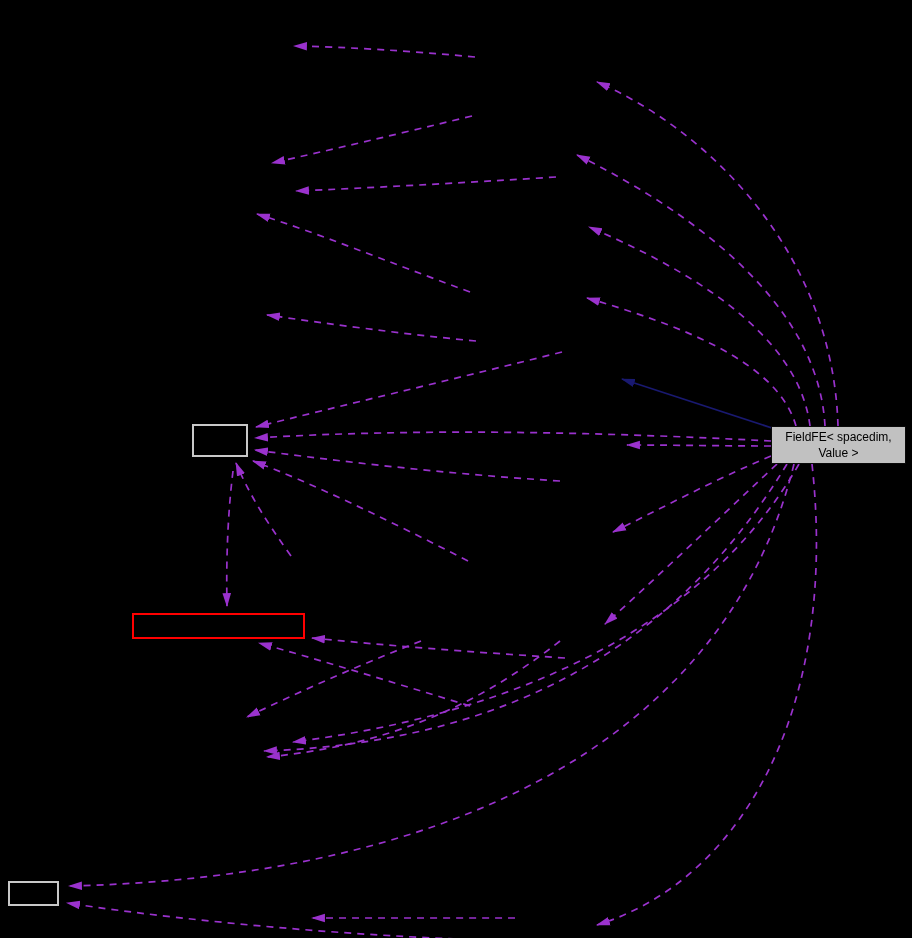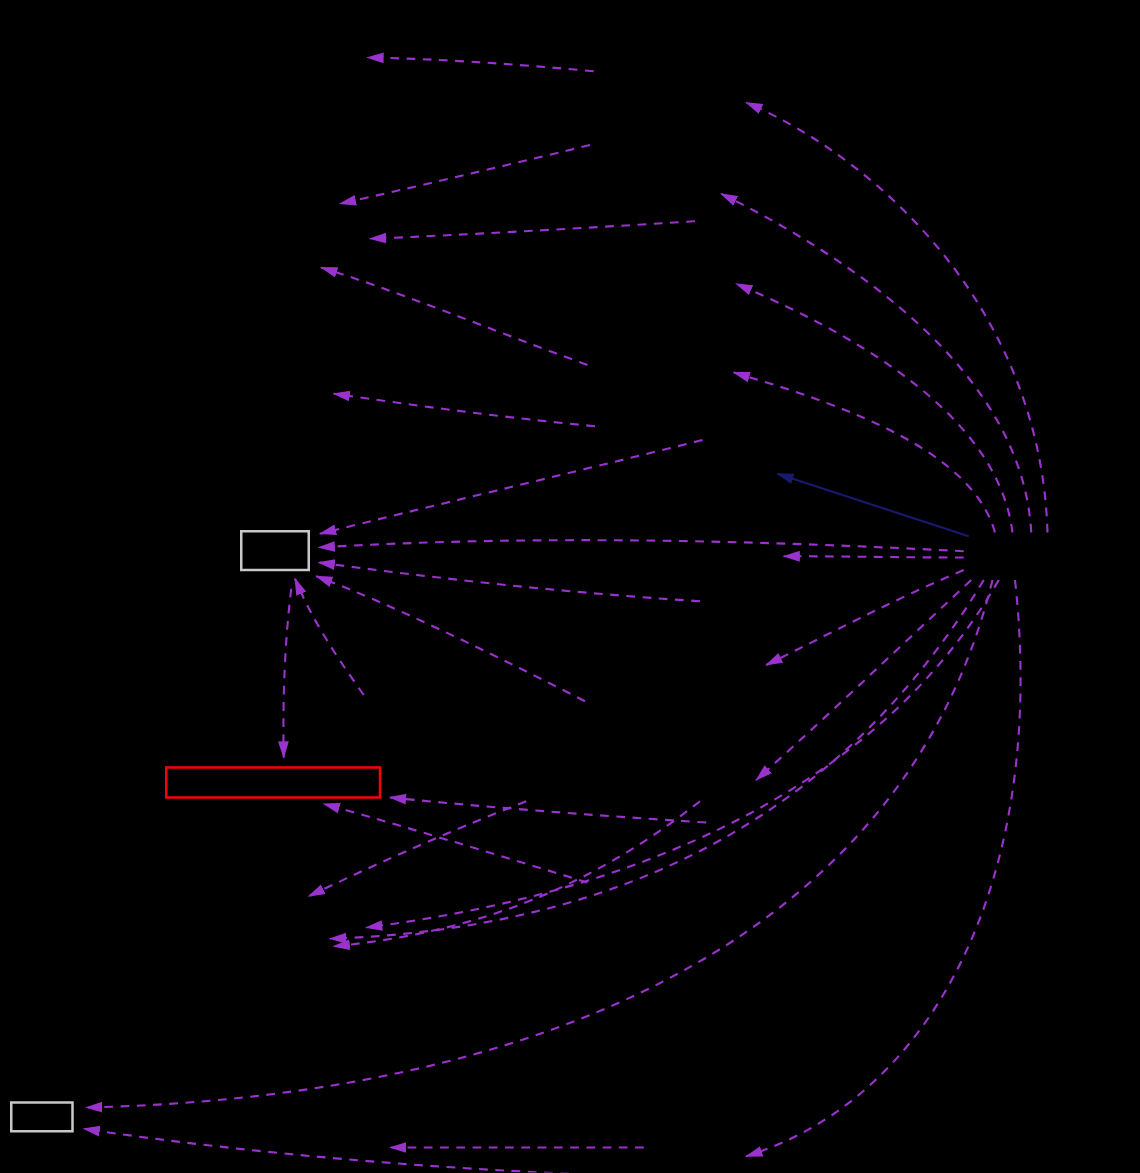--- a/index.html
+++ b/index.html
@@ -56,13 +56,17 @@
       <path d="M794,464 C722,758 420,878 69,886" fill="none" stroke="#9a32cd" stroke-width="1.7" stroke-dasharray="7,6" marker-end="url(#arrow-usage)"></path>
       <path d="M520,941 C380,938 205,924 67,903" fill="none" stroke="#9a32cd" stroke-width="1.7" stroke-dasharray="7,6" marker-end="url(#arrow-usage)"></path>
     </svg>
 
   <div class="gnode" style="left: 192px; top: 424px; width: 56px; height: 33px; border-color: rgb(200, 200, 200);"></div>
 
   <div class="gnode" style="left: 132px; top: 613px; width: 173px; height: 26px; border-color: rgb(255, 0, 0);"></div>
 
   <div class="gnode" style="left: 8px; top: 881px; width: 51px; height: 25px; border-color: rgb(200, 200, 200);"></div>
 
+  <div class="gnode current" style="left: 771px; top: 426px; width: 135px; height: 38px; border-color: rgb(10, 10, 10); background: rgb(193, 193, 193);">
+    <span>FieldFE&lt; spacedim,
+Value &gt;</span>
+  </div>
 </div>
 
 </body></html>

